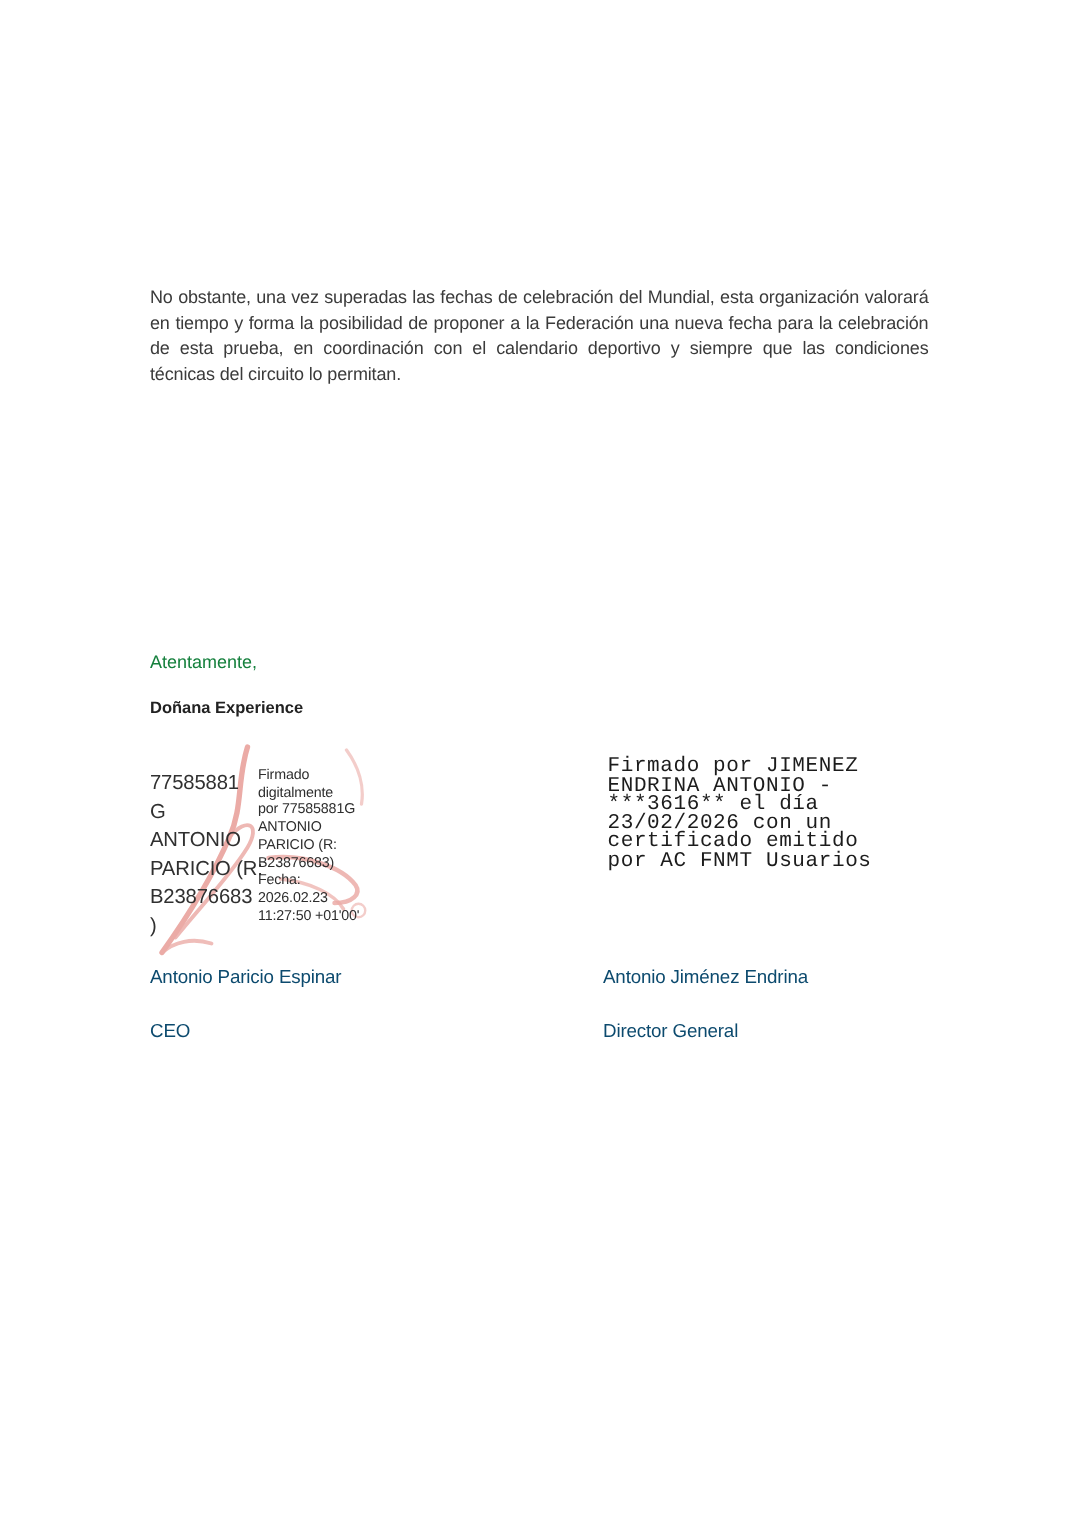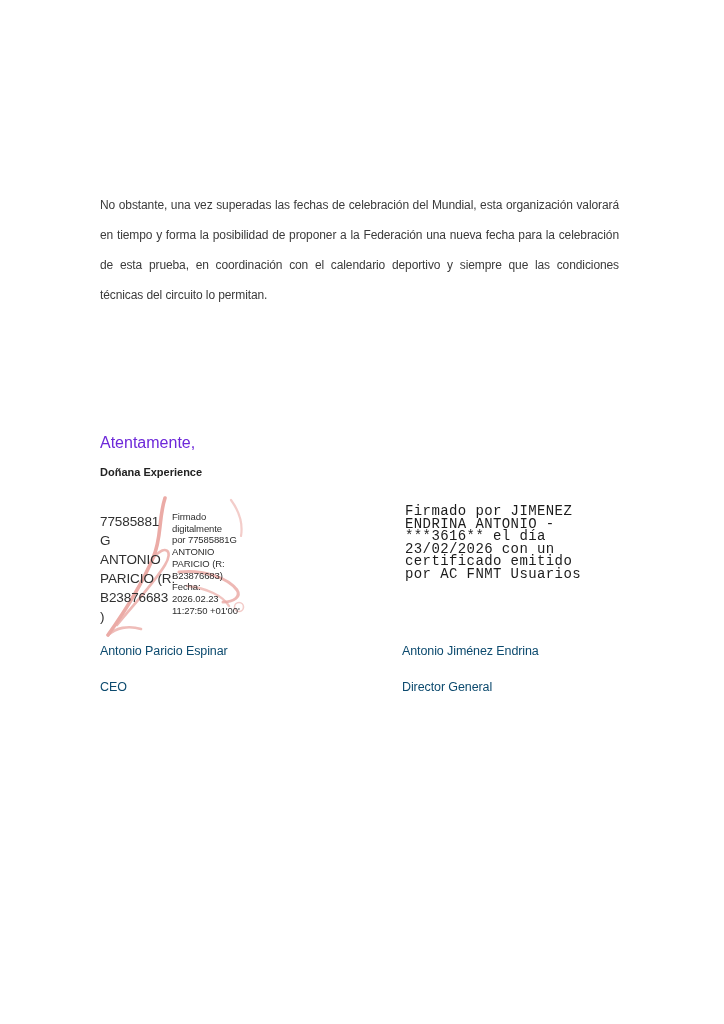--- a/index.html
+++ b/index.html
@@ -14,28 +14,28 @@
     background: #ffffff;
     overflow: hidden;
     color: #3a3a3a;
   }
   .abs { position: absolute; }
 
   .para {
     width: 519px;
     margin: 0;
     font-size: 12px;
-    line-height: 30px;
+    line-height: 17px;
     letter-spacing: -0.1px;
     text-align: justify;
     color: #3b3b3b;
   }
   .closing {
-    font-size: 16px;
-    color: #6d28d9;
+    font-size: 12px;
+    color: #15803d;
   }
   .company {
     font-size: 11px;
     font-weight: bold;
     color: #222222;
   }
 
   .scribble {
     color: var(--scribble, #e9a29d);
     opacity: 0.9;

